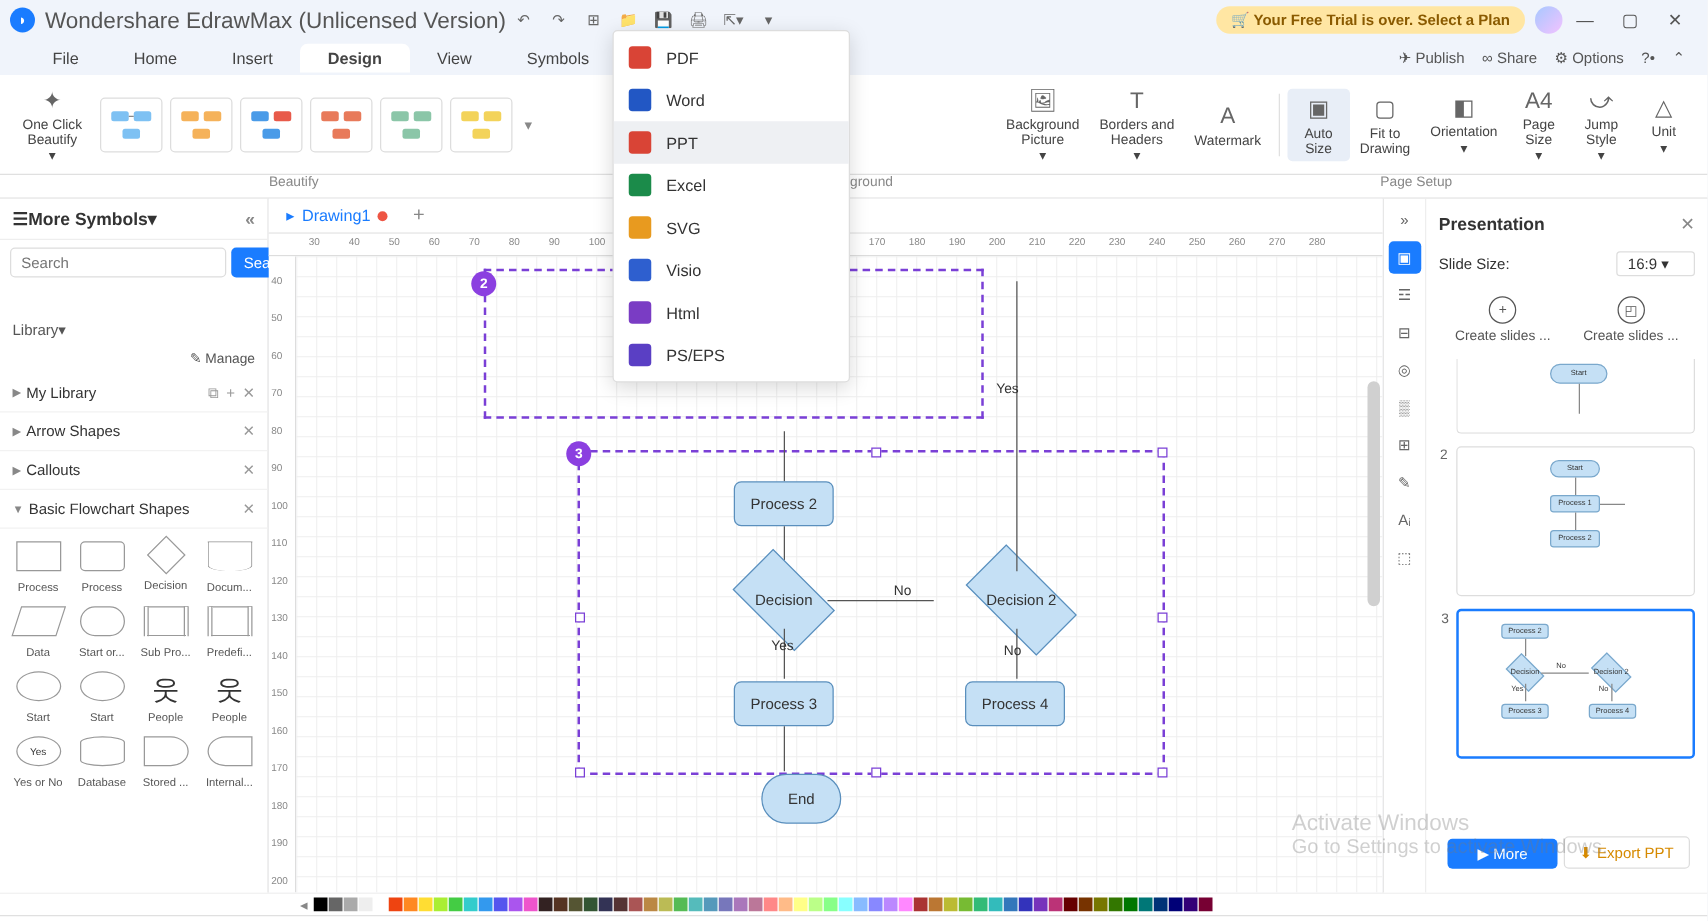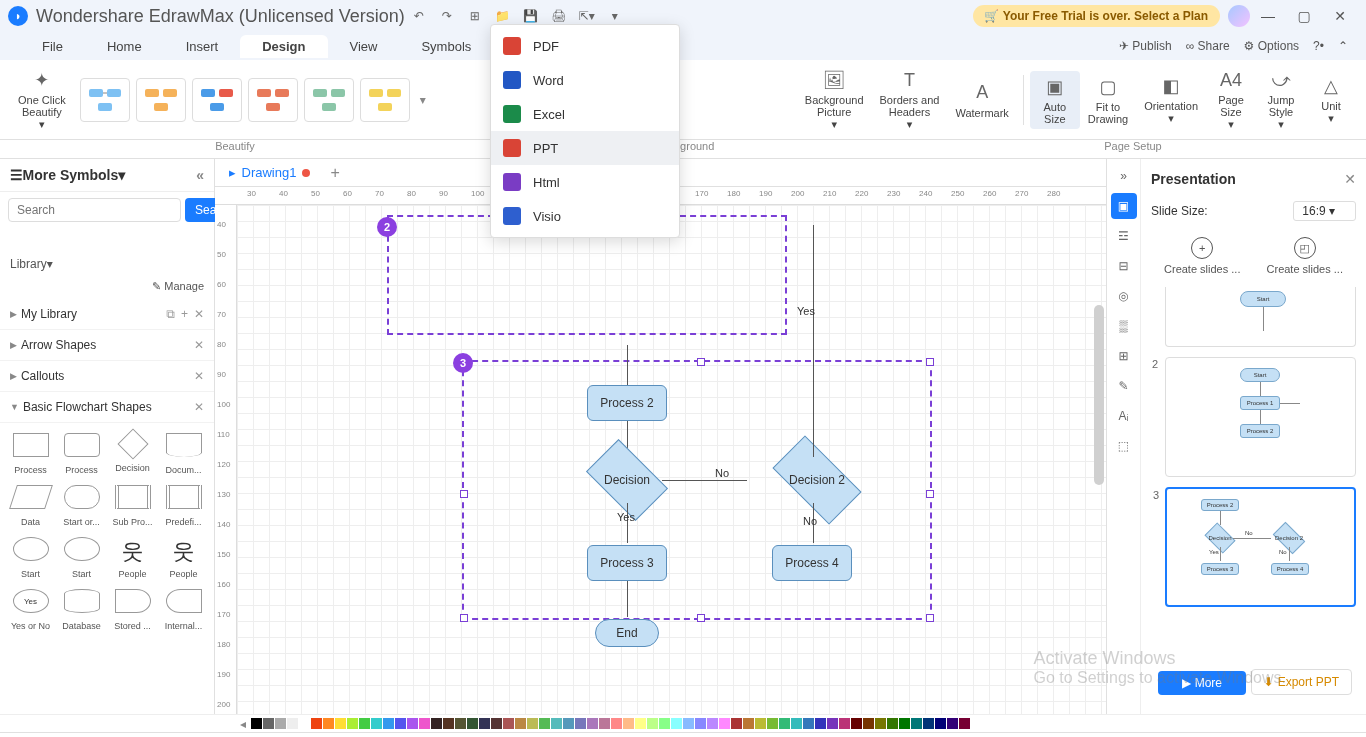--- a/index.html
+++ b/index.html
@@ -252,35 +252,43 @@
 
 <div class="export-menu">
   <div class="export-item">
       <span class="eicon" style="background:#d94436"></span>
       <span>PDF</span>
     </div>
   <div class="export-item">
       <span class="eicon" style="background:#2257c4"></span>
       <span>Word</span>
     </div>
+  <div class="export-item hover">
+      <span class="eicon" style="background:#d94436"></span>
+      <span>PPT</span>
+    </div>
   <div class="export-item">
       <span class="eicon" style="background:#1b8b4a"></span>
       <span>Excel</span>
     </div>
-  <div class="export-item hover">
-      <span class="eicon" style="background:#d94436"></span>
-      <span>PPT</span>
+  <div class="export-item">
+      <span class="eicon" style="background:#e89a1f"></span>
+      <span>SVG</span>
+    </div>
+  <div class="export-item">
+      <span class="eicon" style="background:#2e5fcf"></span>
+      <span>Visio</span>
     </div>
   <div class="export-item">
       <span class="eicon" style="background:#7a3cc4"></span>
       <span>Html</span>
     </div>
   <div class="export-item">
-      <span class="eicon" style="background:#2e5fcf"></span>
-      <span>Visio</span>
+      <span class="eicon" style="background:#5a3fc4"></span>
+      <span>PS/EPS</span>
     </div>
 </div>
 
 <div class="main">
 
   <div class="sidebar">
     <div class="side-head">
       <span>☰ </span>
       <span>More Symbols</span>
         <span>▾</span>
@@ -477,21 +485,21 @@
 
         <div class="conn-line" style="left:390px;top:298px;width:1px;height:40px"></div>
         <span class="lbl-txt" style="left:380px;top:306px">Yes</span>
         <div class="flowbox" style="left:350px;top:340px;width:80px;height:36px">Process 3</div>
 
         <div class="conn-line" style="left:576px;top:298px;width:1px;height:40px"></div>
         <span class="lbl-txt" style="left:566px;top:310px">No</span>
         <div class="flowbox" style="left:535px;top:340px;width:80px;height:36px">Process 4</div>
 
         <div class="conn-line" style="left:390px;top:376px;width:1px;height:36px"></div>
-        <div class="terminator" style="left:358px;top:414px;width:64px;height:28px">End</div>
+        <div class="terminator" style="left:372px;top:414px;width:64px;height:40px">End</div>
 
         <div class="scrollbar-v"></div>
       </div>
     </div>
   </div>
 
   <div class="rpanel">
     <div class="tool-col">
       <div class="tb">»</div>
       <div class="tb active">▣</div>

